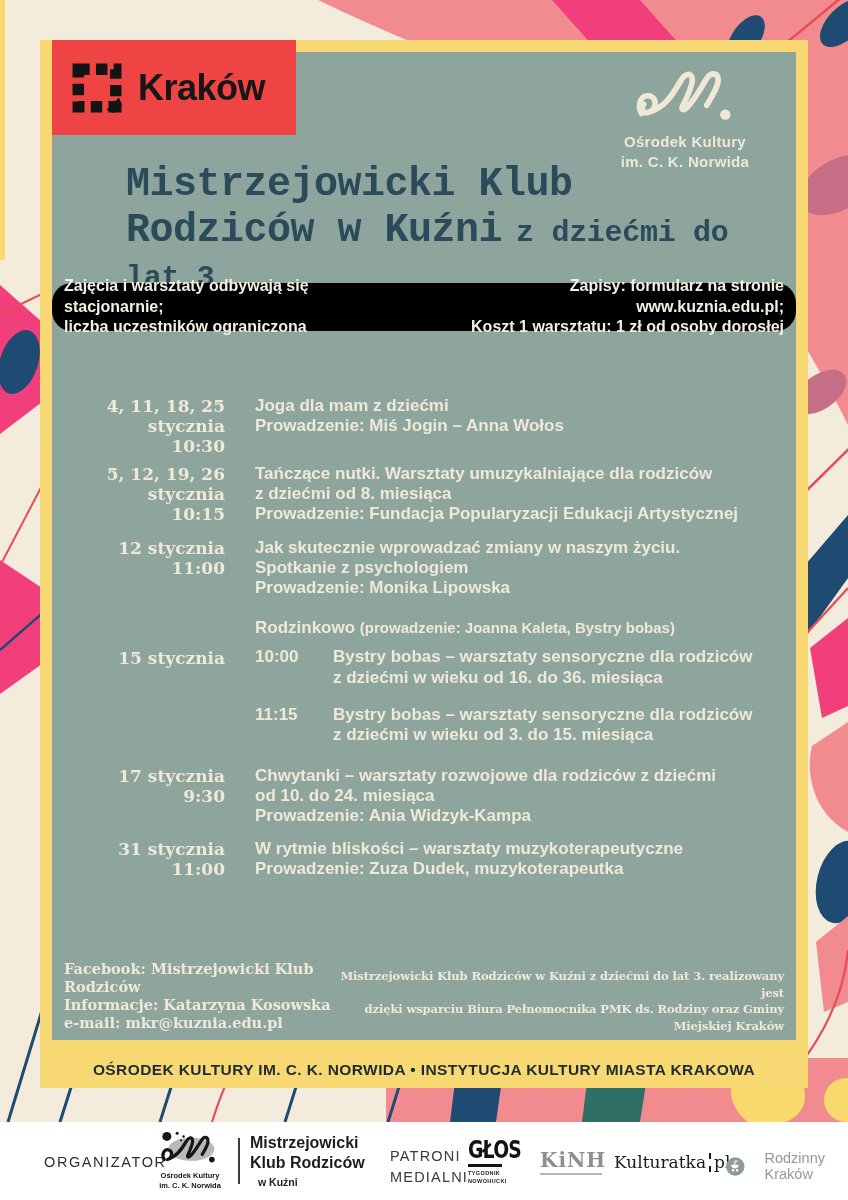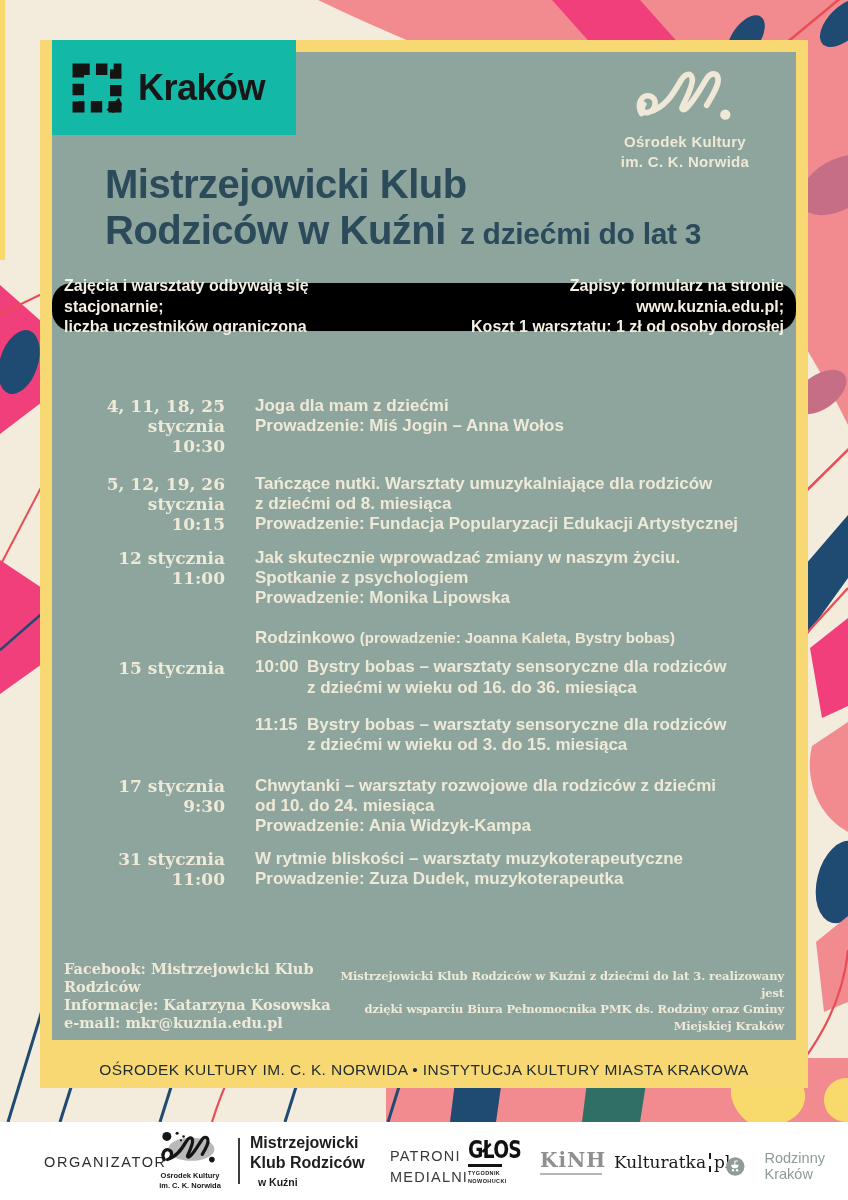--- a/index.html
+++ b/index.html
@@ -6,64 +6,64 @@
   .page{position:relative;width:848px;height:1200px;overflow:hidden;background:#F3ECDC;
         font-family:"Liberation Sans",sans-serif;}
   .bg-decor{position:absolute;left:0;top:0;z-index:0;}
   .ml{white-space:pre-line;}
 
   
   .frame{position:absolute;left:40px;top:40px;width:768px;height:1048px;background:#F8D873;z-index:2;}
   .teal{position:absolute;left:12px;top:12px;width:744px;height:988px;background:#8EA59E;}
 
   
-  .krakow-box{position:absolute;left:12px;top:0;width:244px;height:95px;background:#14b8a6;
+  .krakow-box{position:absolute;left:12px;top:0;width:244px;height:95px;background:#ef4444;
               display:flex;align-items:center;gap:16px;padding-left:20px;box-sizing:border-box;z-index:3;}
   .krakow-text{font-size:36px;font-weight:bold;color:#161616;letter-spacing:-0.5px;}
 
   
   .norwid-logo{position:absolute;right:16px;top:12px;width:190px;text-align:center;color:#EFE8D6;z-index:3;}
   .norwid-logo .ntext{font-size:15px;font-weight:bold;line-height:1.3;letter-spacing:0.3px;margin-top:2px;}
 
   
-  .title-block{position:absolute;left:53px;top:110px;color:#2B4B5A;
-               font-family:Liberation Sans, sans-serif;font-weight:bold;line-height:1.14;}
+  .title-block{position:absolute;left:74px;top:110px;color:#2B4B5A;
+               font-family:Liberation Mono, monospace;font-weight:bold;line-height:1.14;}
   .title-l1,.title-l2{font-size:40px;letter-spacing:-0.5px;}
   .title-suffix{font-size:30px;margin-left:14px;letter-spacing:-0.3px;}
 
   
   .info-bar{position:absolute;left:0;top:231px;width:100%;height:48px;background:#000000;
             display:flex;justify-content:space-between;align-items:center;box-sizing:border-box;
             padding:0 12px;color:#F4EFE2;font-weight:bold;font-size:16px;line-height:1.28;border-radius:20px;}
   .info-right{text-align:right;margin-left:37px;}
 
   
   .schedule{position:absolute;left:8px;top:344px;right:30px;color:#EFE9D8;}
   .srow{display:grid;grid-template-columns:165px 1fr;column-gap:30px;}
   .sdate{text-align:right;font-family:"DejaVu Serif","Liberation Serif",serif;
          font-weight:bold;font-size:17px;line-height:1.18;}
   .sdate-center{padding-top:30px;}
   .sdesc{font-weight:bold;font-size:17px;line-height:1.18;}
-  .mb1{margin-bottom:18px;} .mb2{margin-bottom:14px;} .mb3{margin-bottom:20px;}
+  .mb1{margin-bottom:8px;} .mb2{margin-bottom:14px;} .mb3{margin-bottom:20px;}
   .mb4{margin-bottom:21px;} .mb5{margin-bottom:13px;}
   .ghead-main{font-size:17px;}
   .ghead-sub{font-size:15px;font-weight:bold;}
-  .sub{display:grid;grid-template-columns:52px 1fr;column-gap:0;margin-top:9px;}
+  .sub{display:grid;grid-template-columns:52px 1fr;column-gap:26px;margin-top:9px;}
   .sub:last-child{margin-top:17px;}
 
   
   .poster-footer{position:absolute;left:12px;right:12px;top:908px;display:flex;
                  justify-content:space-between;color:#EFE9D8;
                  font-family:"DejaVu Serif","Liberation Serif",serif;}
   .footer-left{font-weight:bold;font-size:14.5px;line-height:1.25;}
   .footer-right{font-weight:bold;font-size:11.5px;line-height:1.45;text-align:right;padding-top:8px;letter-spacing:-0.1px;}
 
   
   .banner{position:absolute;left:0;bottom:0;width:100%;height:36px;display:flex;align-items:center;
-          justify-content:center;color:#1E2B33;font-weight:normal;font-size:15.5px;letter-spacing:0.4px;}
+          justify-content:center;color:#1E2B33;font-weight:bold;font-size:15.5px;letter-spacing:0.4px;}
 
   
   .logos-strip{position:absolute;left:0;top:1122px;width:848px;height:78px;background:#FFFFFF;z-index:4;}
   .organizer-label{position:absolute;left:44px;top:32px;font-size:14.5px;letter-spacing:1.6px;color:#2E2E2E;}
   .org-logo{position:absolute;left:152px;top:8px;display:flex;align-items:center;gap:10px;}
   .org-mark{position:relative;width:76px;text-align:center;}
   .org-mark .small-lines{font-size:7.5px;font-weight:bold;color:#161616;line-height:1.35;margin-top:1px;}
   .org-divider{width:2px;height:46px;background:#3c3c3c;}
   .mkr-block{color:#1d1d1d;}
   .mkr-main{font-size:16px;font-weight:bold;line-height:1.25;}

